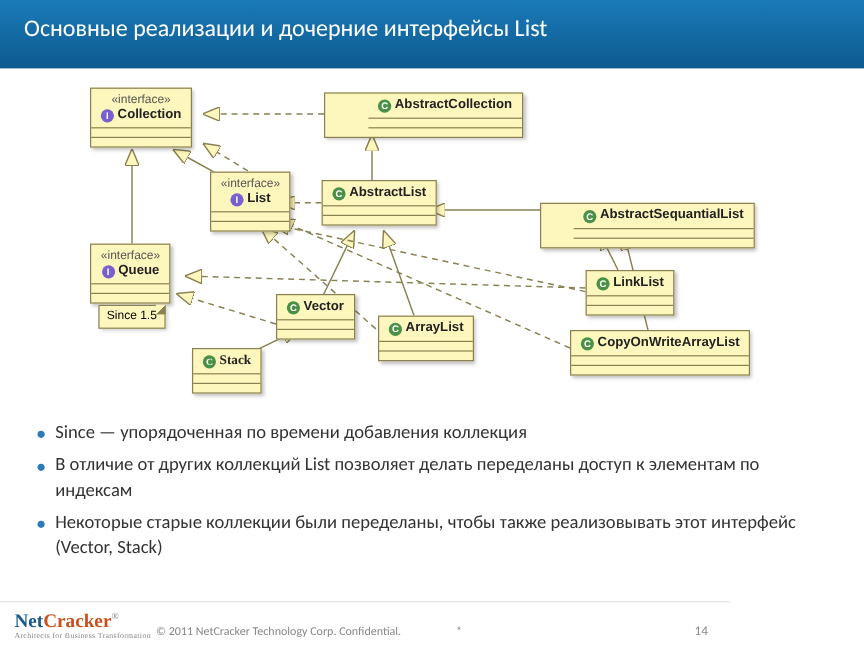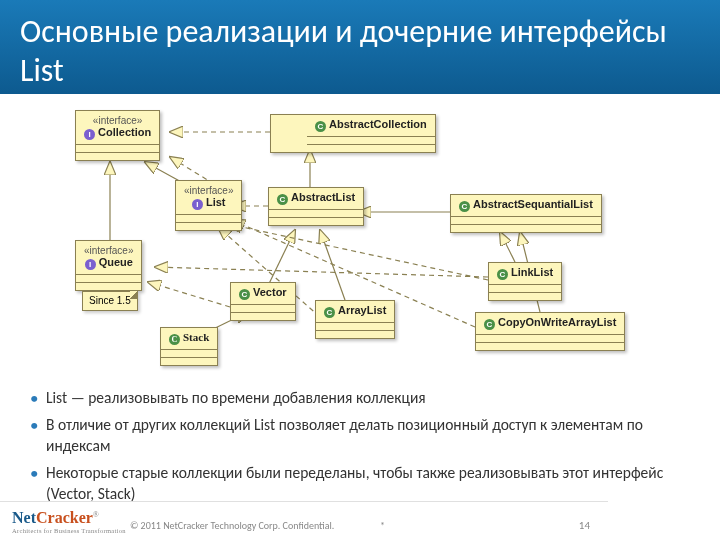--- a/index.html
+++ b/index.html
@@ -1,16 +1,16 @@
 <!DOCTYPE html>
 <html><head>
 <meta charset="utf-8">
 <style>
   html,body{margin:0;padding:0;width:720px;height:540px;font-family:Calibri,Arial,sans-serif;background:#fff;overflow:hidden}
-  .header{background:linear-gradient(#1a7ab8,#0d5a8f);color:#fff;padding:12px 20px 4px;font-size:32px;font-weight:300}
+  .header{background:linear-gradient(#1a7ab8,#0d5a8f);color:#fff;padding:12px 20px 21px;font-size:20px;font-weight:300}
   .diagram{position:relative;width:680px;height:280px;margin:8px auto 6px}
   .cls{position:absolute;background:#fdf6bd;border:1px solid #8a8052;box-shadow:2px 2px 3px rgba(0,0,0,.25);font-family:Tahoma,Verdana,sans-serif;font-size:11px;color:#222}
   .cls .top{padding:3px 8px 4px;border-bottom:1px solid #8a8052;text-align:center;white-space:nowrap}
   .cls .sec{height:7px;border-bottom:1px solid #8a8052}
   .cls .sec:last-child{border-bottom:none}
   .name{font-weight:bold}
   .ster{font-size:10px;color:#555}
   .icon{display:inline-block;width:11px;height:11px;border-radius:50%;margin-right:3px;vertical-align:-1px;font-size:8px;line-height:11px;color:#fff;text-align:center;font-weight:bold}
   .iI{background:#7a5fcf}
   .iC{background:#4a9047}
@@ -74,21 +74,21 @@
   <div class="cls" style="left:155px;top:78px;">
     <div class="top"><span class="ster">«interface»</span><br><span class="icon iI">I</span><span class="name">List</span></div>
     <div class="sec"></div>
       <div class="sec"></div>
   </div>
   <div class="cls" style="left:248px;top:85px;">
     <div class="top"><span class="icon iC">C</span><span class="name">AbstractList</span></div>
     <div class="sec"></div>
       <div class="sec"></div>
   </div>
-  <div class="cls" style="left:430px;top:92px;">
+  <div class="cls" style="left:430px;top:104px;padding-left:27px;">
     <div class="top"><span class="icon iC">C</span><span class="name">AbstractSequantialList</span></div>
     <div class="sec"></div>
       <div class="sec"></div>
   </div>
   <div class="cls" style="left:55px;top:138px;">
     <div class="top"><span class="ster">«interface»</span><br><span class="icon iI">I</span><span class="name">Queue</span></div>
     <div class="sec"></div>
       <div class="sec"></div>
   </div>
   <div class="note" style="left:62px;top:189px;">Since 1.5</div>
@@ -113,22 +113,22 @@
       <div class="sec"></div>
   </div>
   <div class="cls" style="left:140px;top:225px;font-family:Liberation Serif, serif;">
     <div class="top"><span class="icon iC">C</span><span class="name">Stack</span></div>
     <div class="sec"></div>
       <div class="sec"></div>
   </div>
 </div>
 
 <ul class="bullets">
-  <li>List — реализовывать по времени добавления коллекция</li>
-  <li>В отличие от других коллекций List позволяет делать позиционный доступ к элементам по индексам</li>
+  <li>Since — упорядоченная по времени добавления коллекция</li>
+  <li>В отличие от других коллекций List позволяет делать переделаны доступ к элементам по индексам</li>
   <li>Некоторые старые коллекции были переделаны, чтобы также реализовывать этот интерфейс  (Vector, Stack)</li>
 </ul>
 
 <div class="footer">
   <div class="logo">
     <span class="main"><span>Net</span><span class="cr">Cracker</span></span><span class="reg">®</span>
     <div class="tag">Architects for Business Transformation</div>
   </div>
   <div class="copy">© 2011 NetCracker Technology Corp. Confidential.</div>
   <div class="dot">*</div>

